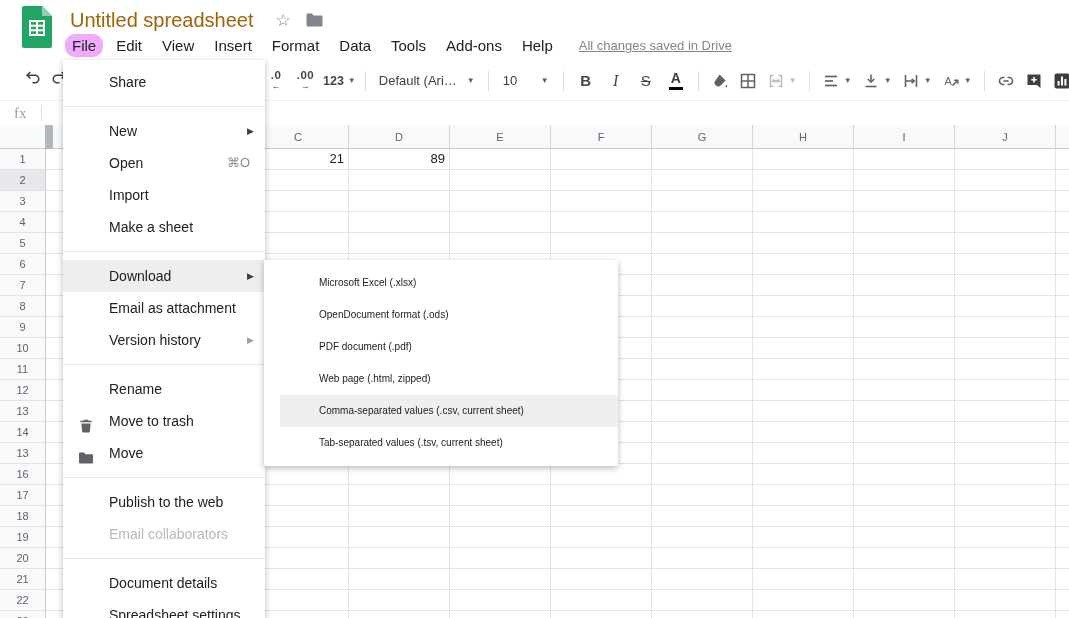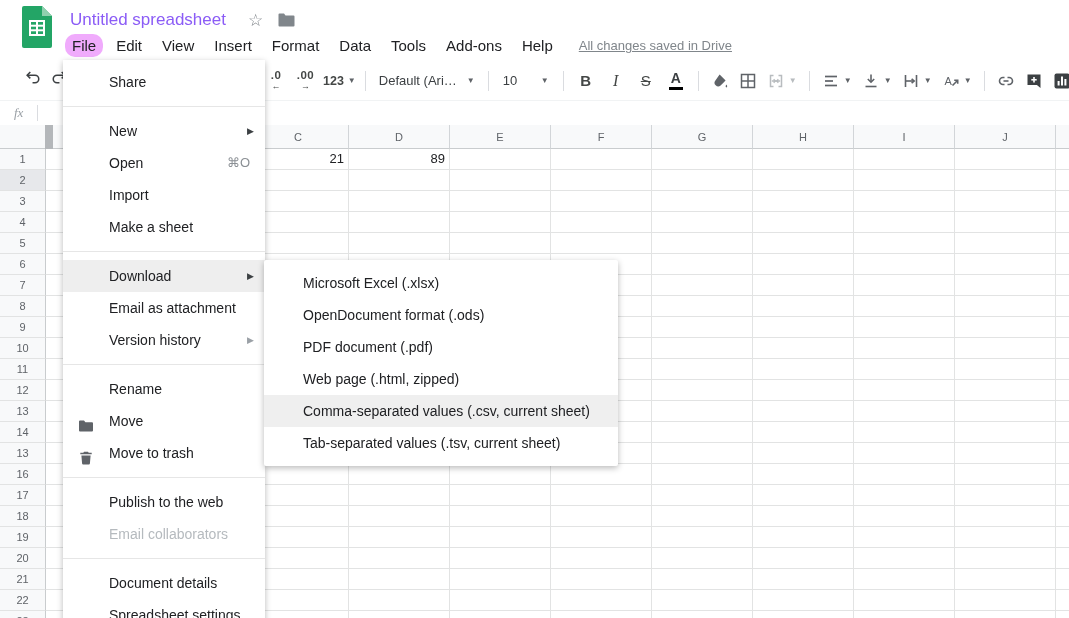--- a/index.html
+++ b/index.html
@@ -4,21 +4,21 @@
 <style>
   html,body{margin:0;padding:0;}
   body{
     width:1069px;height:618px;position:relative;overflow:hidden;
     background:#fff;font-family:"Liberation Sans",sans-serif;color:#202124;
     -webkit-font-smoothing:antialiased;
   }
   
   .logo{position:absolute;left:22px;top:6px;width:30px;height:42px;}
   .title-row{position:absolute;left:70px;top:7px;height:26px;display:flex;align-items:center;}
-  .doc-title{font-size:17px;color:#8b5cf6;}
+  .doc-title{font-size:20px;color:#a16207;}
   .star{font-size:17px;color:#80868b;margin-left:22px;line-height:1;}
   .topfolder{margin-left:15px;display:flex;align-items:center;}
   
   .menubar{position:absolute;left:62px;top:33px;height:25px;display:flex;align-items:center;}
   .mb-item{font-size:15px;color:#202124;padding:3px 7px;margin:0 3px;border-radius:2px;white-space:nowrap;}
   .mb-item.active{background:#f0abfc;border-radius:10px;}
   .status-link{font-size:13px;color:#80868b;text-decoration:underline;margin-left:16px;white-space:nowrap;}
   
   .toolbar{position:absolute;left:0;top:62px;width:1069px;height:37px;background:#fff;}
   .tb-abs{position:absolute;top:6px;}
@@ -38,21 +38,21 @@
   .fmt-b{font-weight:bold;font-size:15px;width:26px;}
   .fmt-i{font-family:"Liberation Serif",serif;font-style:italic;font-size:16px;width:26px;}
   .fmt-s{text-decoration:line-through;font-size:15px;width:26px;}
   .fmt-a{flex-direction:column;width:26px;line-height:1;}
   .fmt-a .a{font-size:14px;font-weight:bold;color:#3c4043;}
   .fmt-a .bar{width:14px;height:3px;background:#000;margin-top:2px;}
   .icon18{width:18px;height:18px;display:block;}
   
   .formula-bar{position:absolute;left:0;top:100px;width:1069px;height:24px;
     border-top:1px solid #f1f3f4;border-bottom:1px solid #dfe1e5;display:flex;align-items:center;background:#fff;}
-  .fx{font-family:"Liberation Serif",serif;font-style:italic;font-size:13px;color:#9aa0a6;margin-left:14px;}
+  .fx{font-family:"Liberation Serif",serif;font-size:15px;color:#9aa0a6;margin-left:14px;}
   .fx-divider{width:1px;height:16px;background:#dadce0;margin-left:14px;}
   .formula-input{flex:1;height:100%;}
   
   .grid-header{position:absolute;left:0;top:125px;height:24px;display:flex;z-index:1;}
   .corner{width:46px;flex:0 0 46px;background:#f8f9fa;border-right:1px solid #c9ccce;border-bottom:1px solid #c9ccce;box-sizing:border-box;}
   .col-header{width:101px;flex:0 0 101px;background:#f8f9fa;border-right:1px solid #d2d5d8;border-bottom:1px solid #c9ccce;
     box-sizing:border-box;display:flex;align-items:center;justify-content:center;font-size:11px;color:#5f6368;}
   #col-a-strip{position:absolute;left:45px;top:125px;width:8px;height:24px;background:#b4b7ba;z-index:2;}
   .grid-body{position:absolute;left:0;top:149px;z-index:1;}
   .grid-row{display:flex;height:21px;}
@@ -66,21 +66,21 @@
   #file-menu{left:63px;top:60px;width:202px;padding:6px 0 12px;z-index:10;}
   .fm-item{position:relative;height:32px;line-height:32px;padding-left:46px;font-size:14px;color:#202124;white-space:nowrap;}
   .fm-item.hl{background:#eeeeee;}
   .fm-item.disabled{color:#b5babe;}
   .fm-icon{position:absolute;left:15px;top:8px;width:16px;height:16px;}
   .fm-arrow{position:absolute;right:11px;top:0;font-size:9px;color:#3c4043;}
   .fm-arrow.muted{color:#9aa0a6;}
   .fm-shortcut{position:absolute;right:15px;top:0;font-size:13px;color:#8a8f94;}
   .fm-divider{height:1px;background:#e6e6e6;margin:8px 0;}
   #dl-submenu{left:264px;top:260px;width:354px;padding:7px 0;border-radius:2px;z-index:11;}
-  .sm-item{height:32px;line-height:32px;padding-left:39px;font-size:14px;color:#202124;white-space:nowrap;}
+  .sm-item{height:32px;line-height:32px;padding-left:39px;font-size:10px;color:#202124;white-space:nowrap;margin-left:16px;}
   .sm-item.hl{background:#efefef;}
 </style>
 </head>
 <body>
 
 <div class="logo">
   <svg width="30" height="42" viewBox="0 0 30 42">
     <path d="M2 0 H20 L30 10 V40 a2 2 0 0 1 -2 2 H2 a2 2 0 0 1 -2 -2 V2 a2 2 0 0 1 2 -2 z" fill="#23a566"></path>
     <path d="M20 0 L30 10 H20 z" fill="#8fd0ae"></path>
     <g stroke="#ffffff" stroke-width="2" fill="none">
@@ -601,26 +601,26 @@
     <div class="fm-item"><span>Open</span><span class="fm-shortcut">⌘O</span></div>
     <div class="fm-item"><span>Import</span></div>
     <div class="fm-item"><span>Make a sheet</span></div>
     <div class="fm-divider"></div>
     <div class="fm-item hl"><span>Download</span><span class="fm-arrow">▶</span></div>
     <div class="fm-item"><span>Email as attachment</span></div>
     <div class="fm-item"><span>Version history</span><span class="fm-arrow muted">▶</span></div>
     <div class="fm-divider"></div>
     <div class="fm-item"><span>Rename</span></div>
     <div class="fm-item"><span class="fm-icon"><svg width="16" height="16" viewBox="0 0 16 16">
-          <path d="M1 3.5 a1 1 0 0 1 1 -1 h4 l1.4 1.8 h6.6 a1 1 0 0 1 1 1 v7.2 a1 1 0 0 1 -1 1 h-12 a1 1 0 0 1 -1 -1 z" fill="#5f6368"></path>
-        </svg></span><span>Move</span></div>
-    <div class="fm-item"><span class="fm-icon"><svg width="16" height="16" viewBox="0 0 16 16">
           <path d="M6 1.8 h4 l0.7 1 h3 v1.5 h-11.4 v-1.5 h3 z" fill="#5f6368"></path>
           <path d="M3.4 5.5 h9.2 l-0.7 8 a1 1 0 0 1 -1 0.9 H5.1 a1 1 0 0 1 -1 -0.9 z" fill="#5f6368"></path>
         </svg></span><span>Move to trash</span></div>
+    <div class="fm-item"><span class="fm-icon"><svg width="16" height="16" viewBox="0 0 16 16">
+          <path d="M1 3.5 a1 1 0 0 1 1 -1 h4 l1.4 1.8 h6.6 a1 1 0 0 1 1 1 v7.2 a1 1 0 0 1 -1 1 h-12 a1 1 0 0 1 -1 -1 z" fill="#5f6368"></path>
+        </svg></span><span>Move</span></div>
     <div class="fm-divider"></div>
     <div class="fm-item"><span>Publish to the web</span></div>
     <div class="fm-item disabled"><span>Email collaborators</span></div>
     <div class="fm-divider"></div>
     <div class="fm-item"><span>Document details</span></div>
     <div class="fm-item"><span>Spreadsheet settings</span></div>
   </div>
 
 <div class="menu-panel" id="dl-submenu">
     <div class="sm-item">Microsoft Excel (.xlsx)</div>

